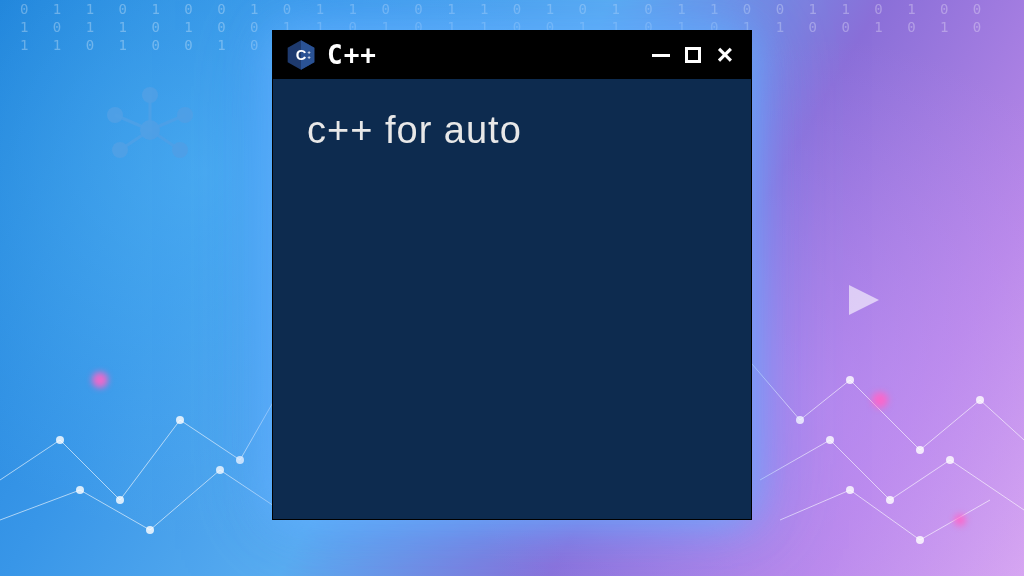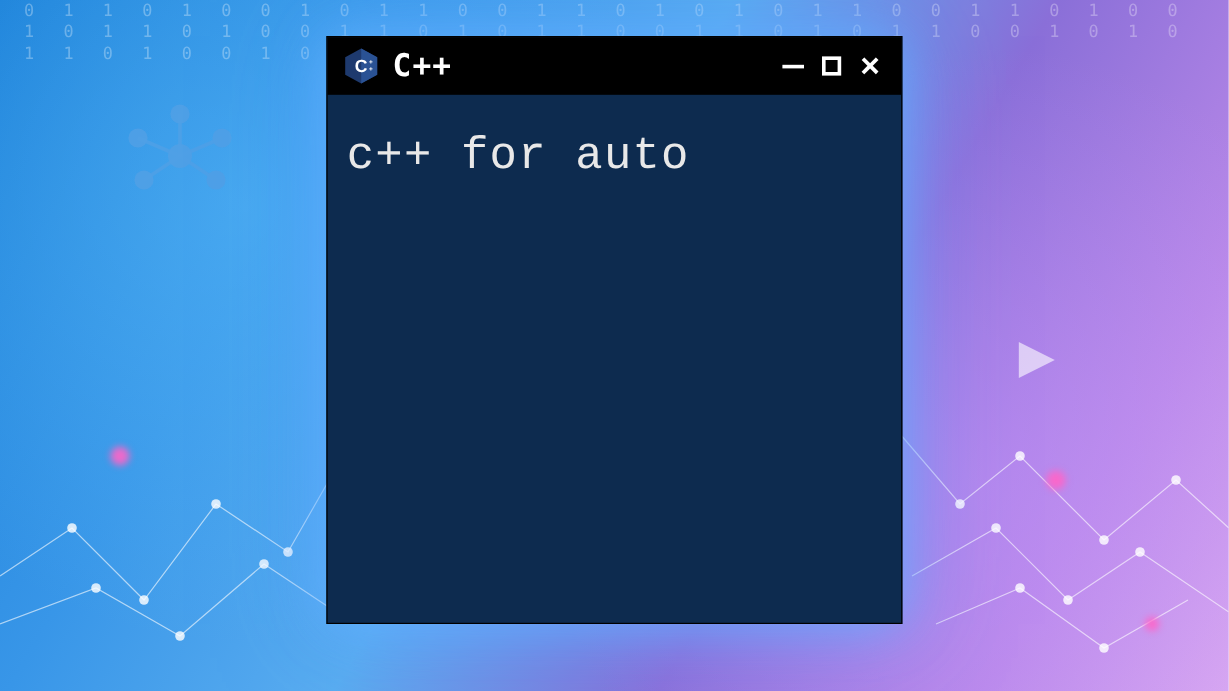--- a/index.html
+++ b/index.html
@@ -153,24 +153,24 @@
       border: 3px solid #fff;
     }
     
     .close-x {
       font-size: 28px;
       font-weight: bold;
       line-height: 1;
     }
     
     .content {
-      padding: 30px 16px;
+      padding: 30px 34px;
       color: #e8e8e8;
       font-size: 38px;
-      font-family: Liberation Mono, monospace;
+      font-family: Liberation Sans, sans-serif;
       letter-spacing: 1px;
     }
   </style>
 </head>
 <body>
 
 <div class="background">
   <div class="bg-overlay"></div>
 
   <div class="binary-rain">0 1 1 0 1 0 0 1 0 1 1 0 0 1 1 0 1 0 1 0 1 1 0 0 1 1 0 1 0 0 1 0 1 1 0 1 0 0 1 1 0 1 0 1 1 0 0 1 1 0 1 0 1 1 0 0 1 0 1 0 1 1 0 1 0 0 1 0 1 1</div>

